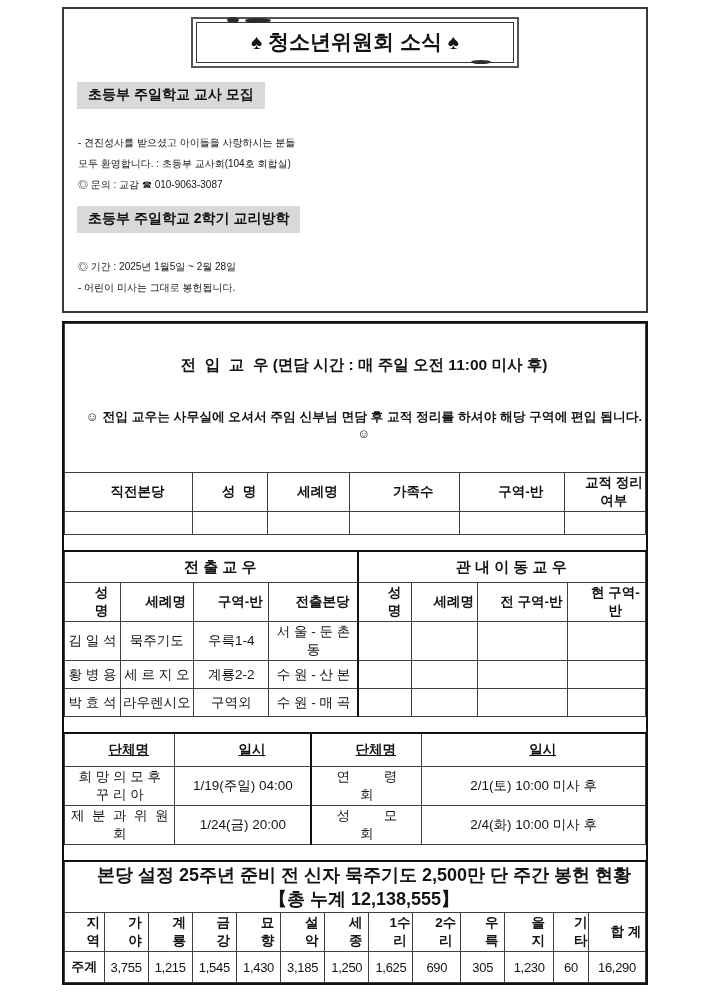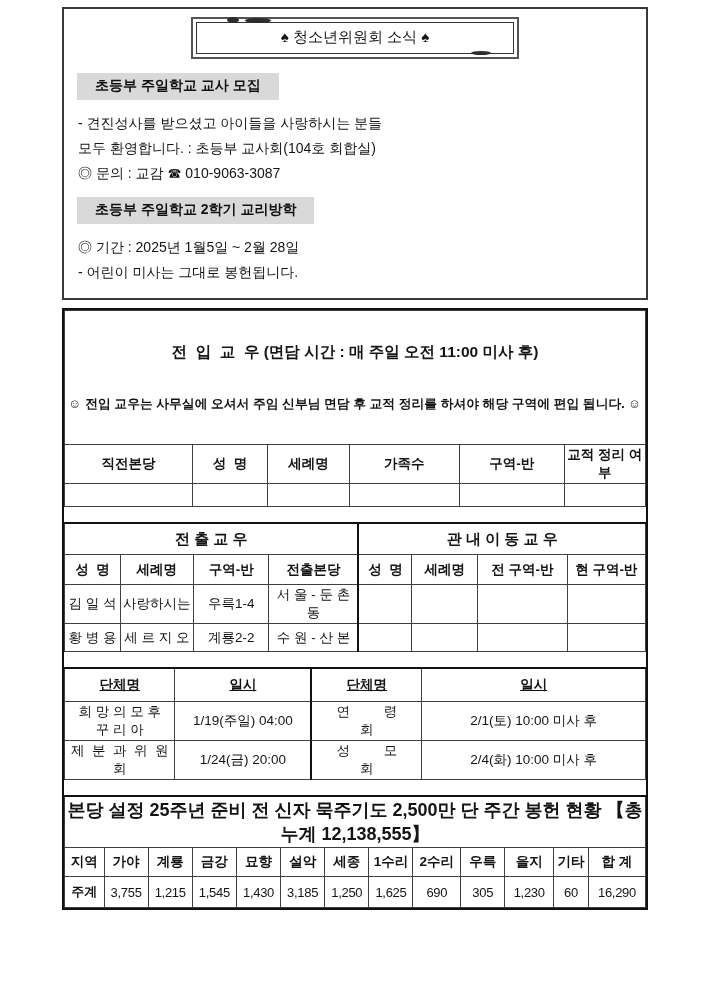--- a/index.html
+++ b/index.html
@@ -15,39 +15,39 @@
   .youth-box {
     width:582px; margin:7px 0 0 62px; border:2px solid #3a3a3a;
     padding-bottom:16px; background:#fff;
   }
   .banner {
     width:318px; margin:8px auto 0; border:2px solid #555; padding:3px;
     position:relative; background:#fff;
   }
   .banner-inner {
     border:1px solid #333; text-align:center; padding:5px 16px 6px;
-    font-size:15px; font-weight:400; white-space:pre;
+    font-size:21px; font-weight:700; white-space:pre;
   }
   .artifact { position:absolute; background:#2c2c2c; border-radius:50%; }
   .a1 { width:26px; height:5px; top:-1px; left:52px; }
   .a2 { width:12px; height:6px; top:-2px; left:34px; }
   .a3 { width:20px; height:4px; bottom:2px; right:26px; }
   .label {
     display:inline-block; background:#d9d9d9; color:#111;
-    font-size:14px; font-weight:700; padding:4px 18px 5px; margin:14px 0 8px 13px;
+    font-size:14px; font-weight:700; padding:4px 11px 5px; margin:14px 0 20px 13px;
     white-space:pre;
   }
-  .line { margin:7px 14px 0 14px; font-size:14px; font-weight:500; white-space:pre-wrap; }
+  .line { margin:7px 14px 0 14px; font-size:10px; font-weight:500; white-space:pre-wrap; }
   .main { width:582px; margin:8px 0 0 62px; border:2px solid #111; background:#fff; }
   table { width:100%; border-collapse:collapse; table-layout:fixed; }
   td, th {
     border:1px solid #3f3f3f; text-align:center; vertical-align:middle;
     font-size:13.5px; padding:1px 2px; white-space:pre-wrap; overflow:hidden;
   }
-  th { font-weight:700; }
+  th { font-weight:700;padding-left:20px; }
   td { font-weight:500; }
   .tbl-b, .tbl-c, .tbl-d, .tbl-e { border-top:2px solid #111;margin-top:15px; }
   .r-title-a { height:46px; }
   .t-main { font-size:15.5px; font-weight:700; }
   .t-sub { font-size:12.8px; font-weight:700; margin-top:3px; }
   .tbl-a .hdr { height:26px;margin-left:34px; }
   .tbl-a .empty { height:23px; }
   .tbl-b .title th { height:28px; font-size:15px; }
   .tbl-b .hdr th { height:27px; }
   .tbl-b tr.data { height:28px; }
@@ -149,33 +149,43 @@
         <th>세례명</th>
         <th>구역-반</th>
         <th>전출본당</th>
         <th>성  명</th>
         <th>세례명</th>
         <th>전 구역-반</th>
         <th>현 구역-반</th>
       </tr>
       <tr class="data">
             <td>김 일 석</td>
-            <td>사랑하시는</td>
+            <td>묵주기도</td>
             <td>우륵1-4</td>
             <td>서 울 - 둔 촌 동</td>
             <td></td>
             <td></td>
             <td></td>
             <td></td>
           </tr>
       <tr class="data">
             <td>황 병 용</td>
             <td>세 르 지 오</td>
             <td>계룡2-2</td>
             <td>수 원 - 산 본</td>
+            <td></td>
+            <td></td>
+            <td></td>
+            <td></td>
+          </tr>
+      <tr class="data">
+            <td>박 효 석</td>
+            <td>라우렌시오</td>
+            <td>구역외</td>
+            <td>수 원 - 매 곡</td>
             <td></td>
             <td></td>
             <td></td>
             <td></td>
           </tr>
     </tbody>
       </table>
 
     <table class="tbl-c">
       <colgroup>

